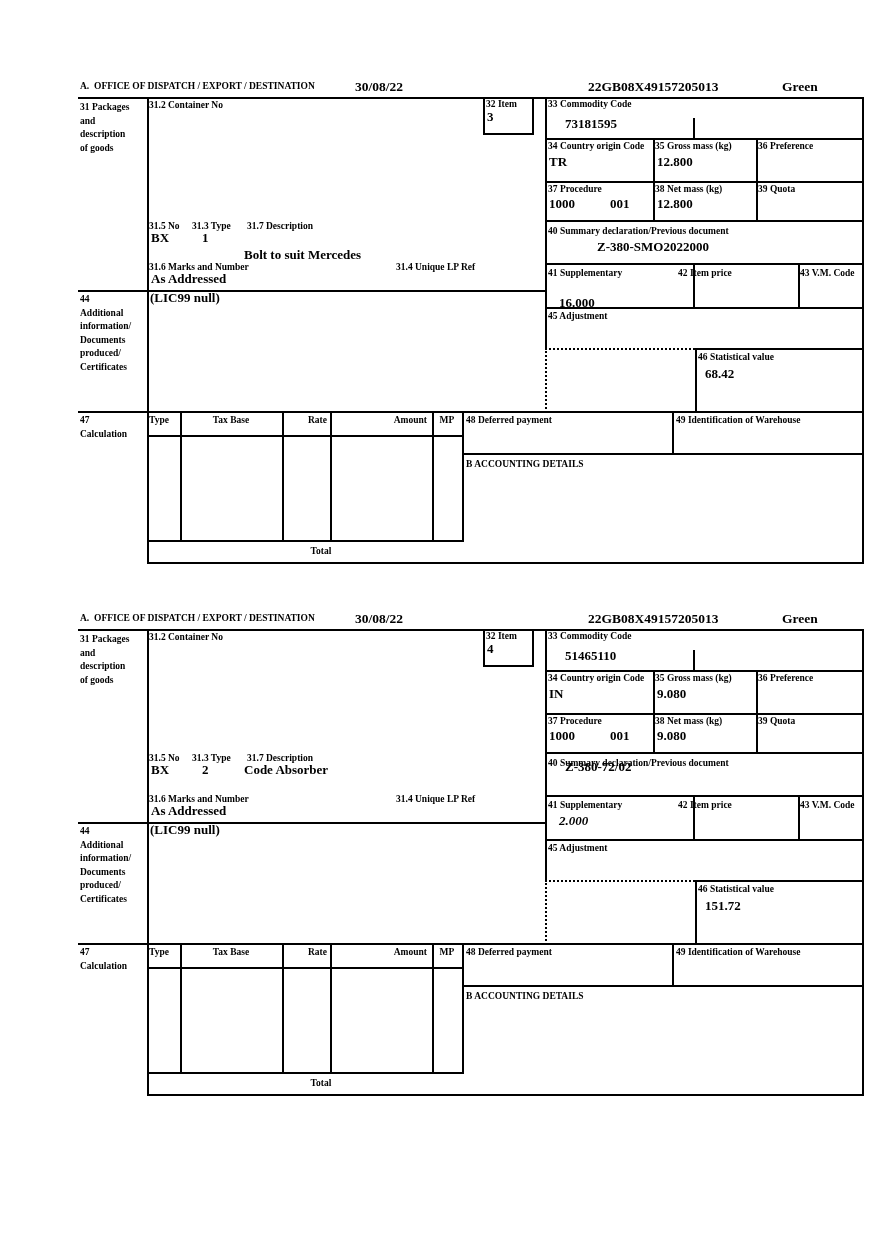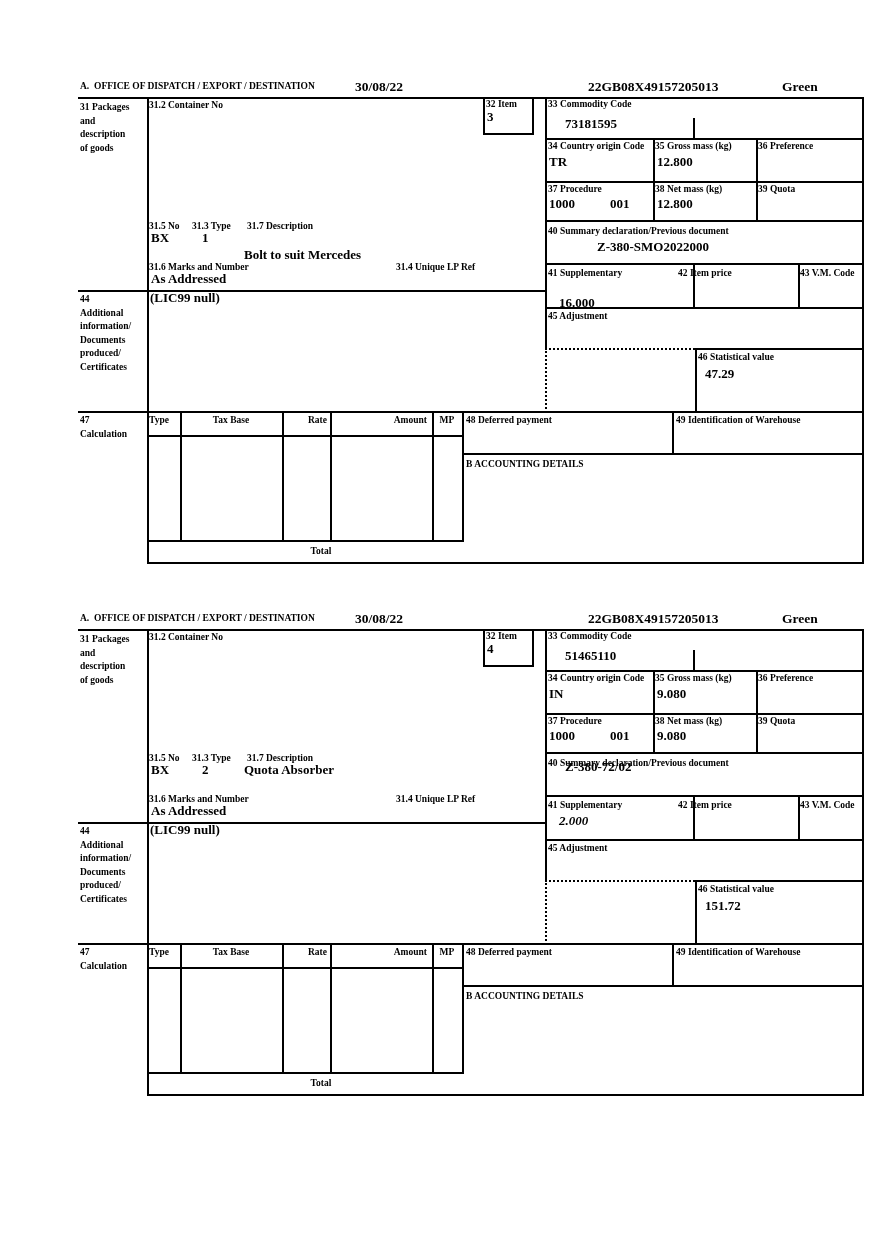--- a/index.html
+++ b/index.html
@@ -109,21 +109,21 @@
     <span class="val" style="left:579px;top:117px;">12.800</span>
     <span class="lbl" style="left:680px;top:104px;">39 Quota</span>
     <span class="lbl" style="left:470px;top:146px;">40 Summary declaration/Previous document</span>
     <span class="val" style="left:487px;top:160px;margin-left:32px;">Z-380-SMO2022000</span>
     <span class="lbl" style="left:470px;top:188px;">41 Supplementary</span>
     <span class="val" style="left:481px;top:216px;">16.000</span>
     <span class="lbl" style="left:600px;top:188px;">42 Item price</span>
     <span class="lbl" style="left:722px;top:188px;">43 V.M. Code</span>
     <span class="lbl" style="left:470px;top:231px;">45 Adjustment</span>
     <span class="lbl" style="left:620px;top:272px;">46 Statistical value</span>
-    <span class="val" style="left:627px;top:287px;">47.29</span>
+    <span class="val" style="left:627px;top:287px;">68.42</span>
 
     <span class="col-h" style="left:71px;top:335px;width:29px;">Type</span>
     <span class="col-h tc" style="left:102px;top:335px;width:102px;">Tax Base</span>
     <span class="col-h tr" style="left:204px;top:335px;width:45px;">Rate</span>
     <span class="col-h tr" style="left:252px;top:335px;width:97px;">Amount</span>
     <span class="col-h tc" style="left:354px;top:335px;width:30px;">MP</span>
     <span class="lbl" style="left:388px;top:335px;">48 Deferred payment</span>
     <span class="lbl" style="left:598px;top:335px;">49 Identification of Warehouse</span>
     <span class="lbl" style="left:388px;top:379px;">B ACCOUNTING DETAILS</span>
     <span class="col-h tc" style="left:102px;top:466px;width:282px;">Total</span>
@@ -186,21 +186,21 @@
 Calculation</span>
 
     <span class="lbl" style="left:71px;top:20px;">31.2 Container No</span>
     <span class="lbl" style="left:408px;top:19px;">32 Item</span>
     <span class="val" style="left:409px;top:30px;">4</span>
     <span class="lbl" style="left:71px;top:141px;">31.5 No</span>
     <span class="lbl" style="left:114px;top:141px;">31.3 Type</span>
     <span class="lbl" style="left:169px;top:141px;">31.7 Description</span>
     <span class="val" style="left:73px;top:151px;">BX</span>
     <span class="val" style="left:124px;top:151px;">2</span>
-    <span class="val" style="left:166px;top:151px;">Quota Absorber</span>
+    <span class="val" style="left:166px;top:151px;">Code Absorber</span>
     <span class="lbl" style="left:71px;top:182px;">31.6 Marks and Number</span>
     <span class="lbl" style="left:318px;top:182px;">31.4 Unique LP Ref</span>
     <span class="val" style="left:73px;top:192px;">As Addressed</span>
     <span class="val" style="left:72px;top:211px;">(LIC99 null)</span>
 
     <span class="lbl" style="left:470px;top:19px;">33 Commodity Code</span>
     <span class="val" style="left:487px;top:37px;">51465110</span>
     <span class="lbl" style="left:470px;top:61px;">34 Country origin Code</span>
     <span class="val" style="left:471px;top:75px;">IN</span>
     <span class="lbl" style="left:577px;top:61px;">35 Gross mass (kg)</span>

